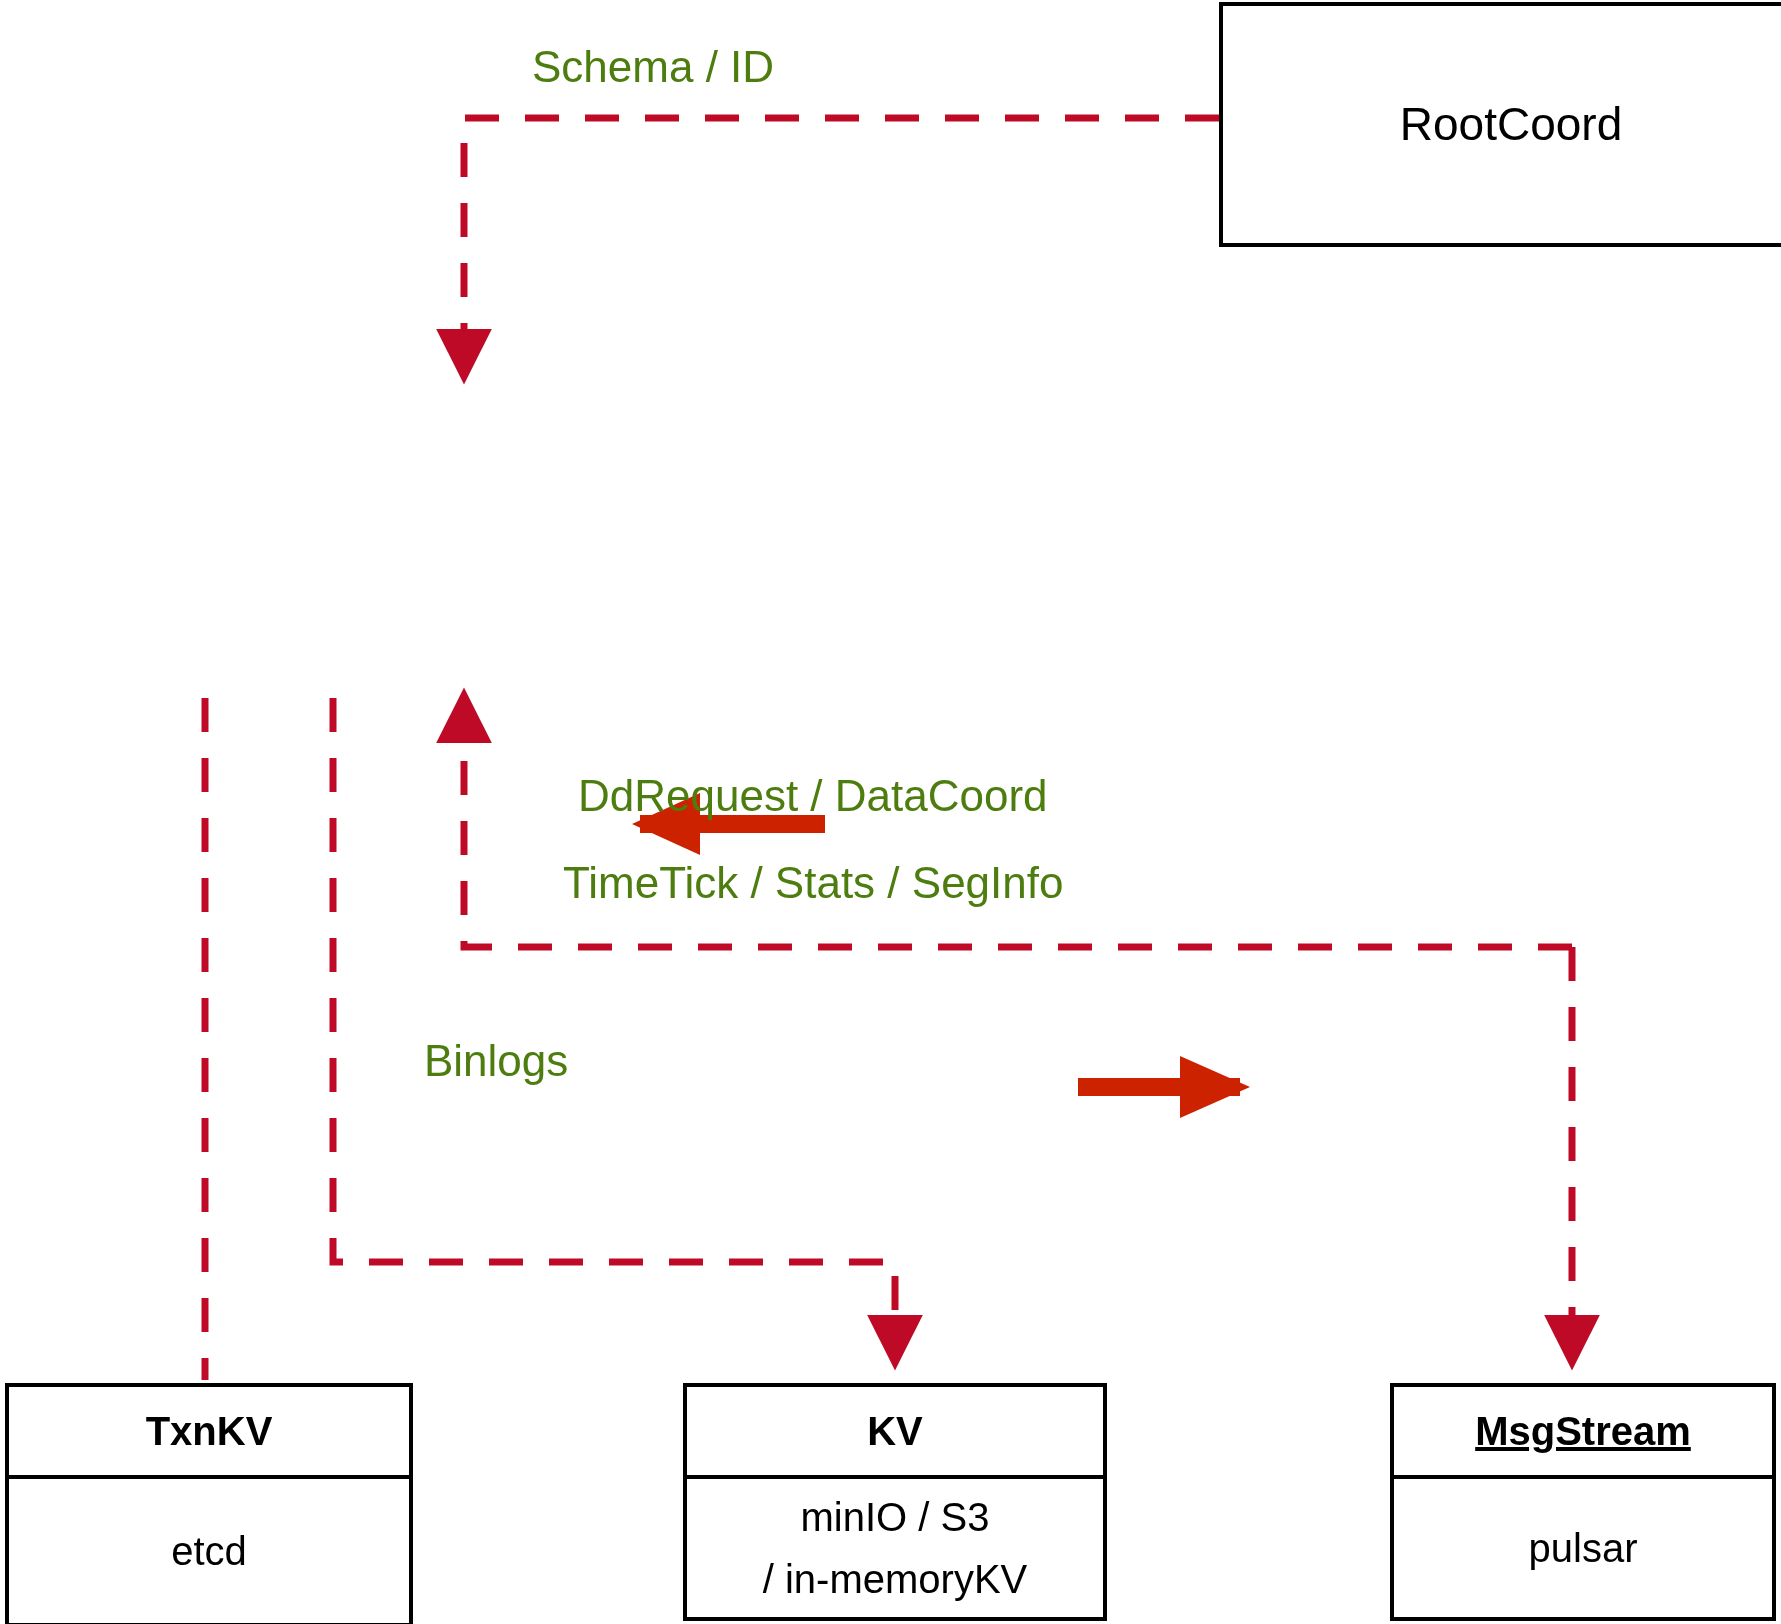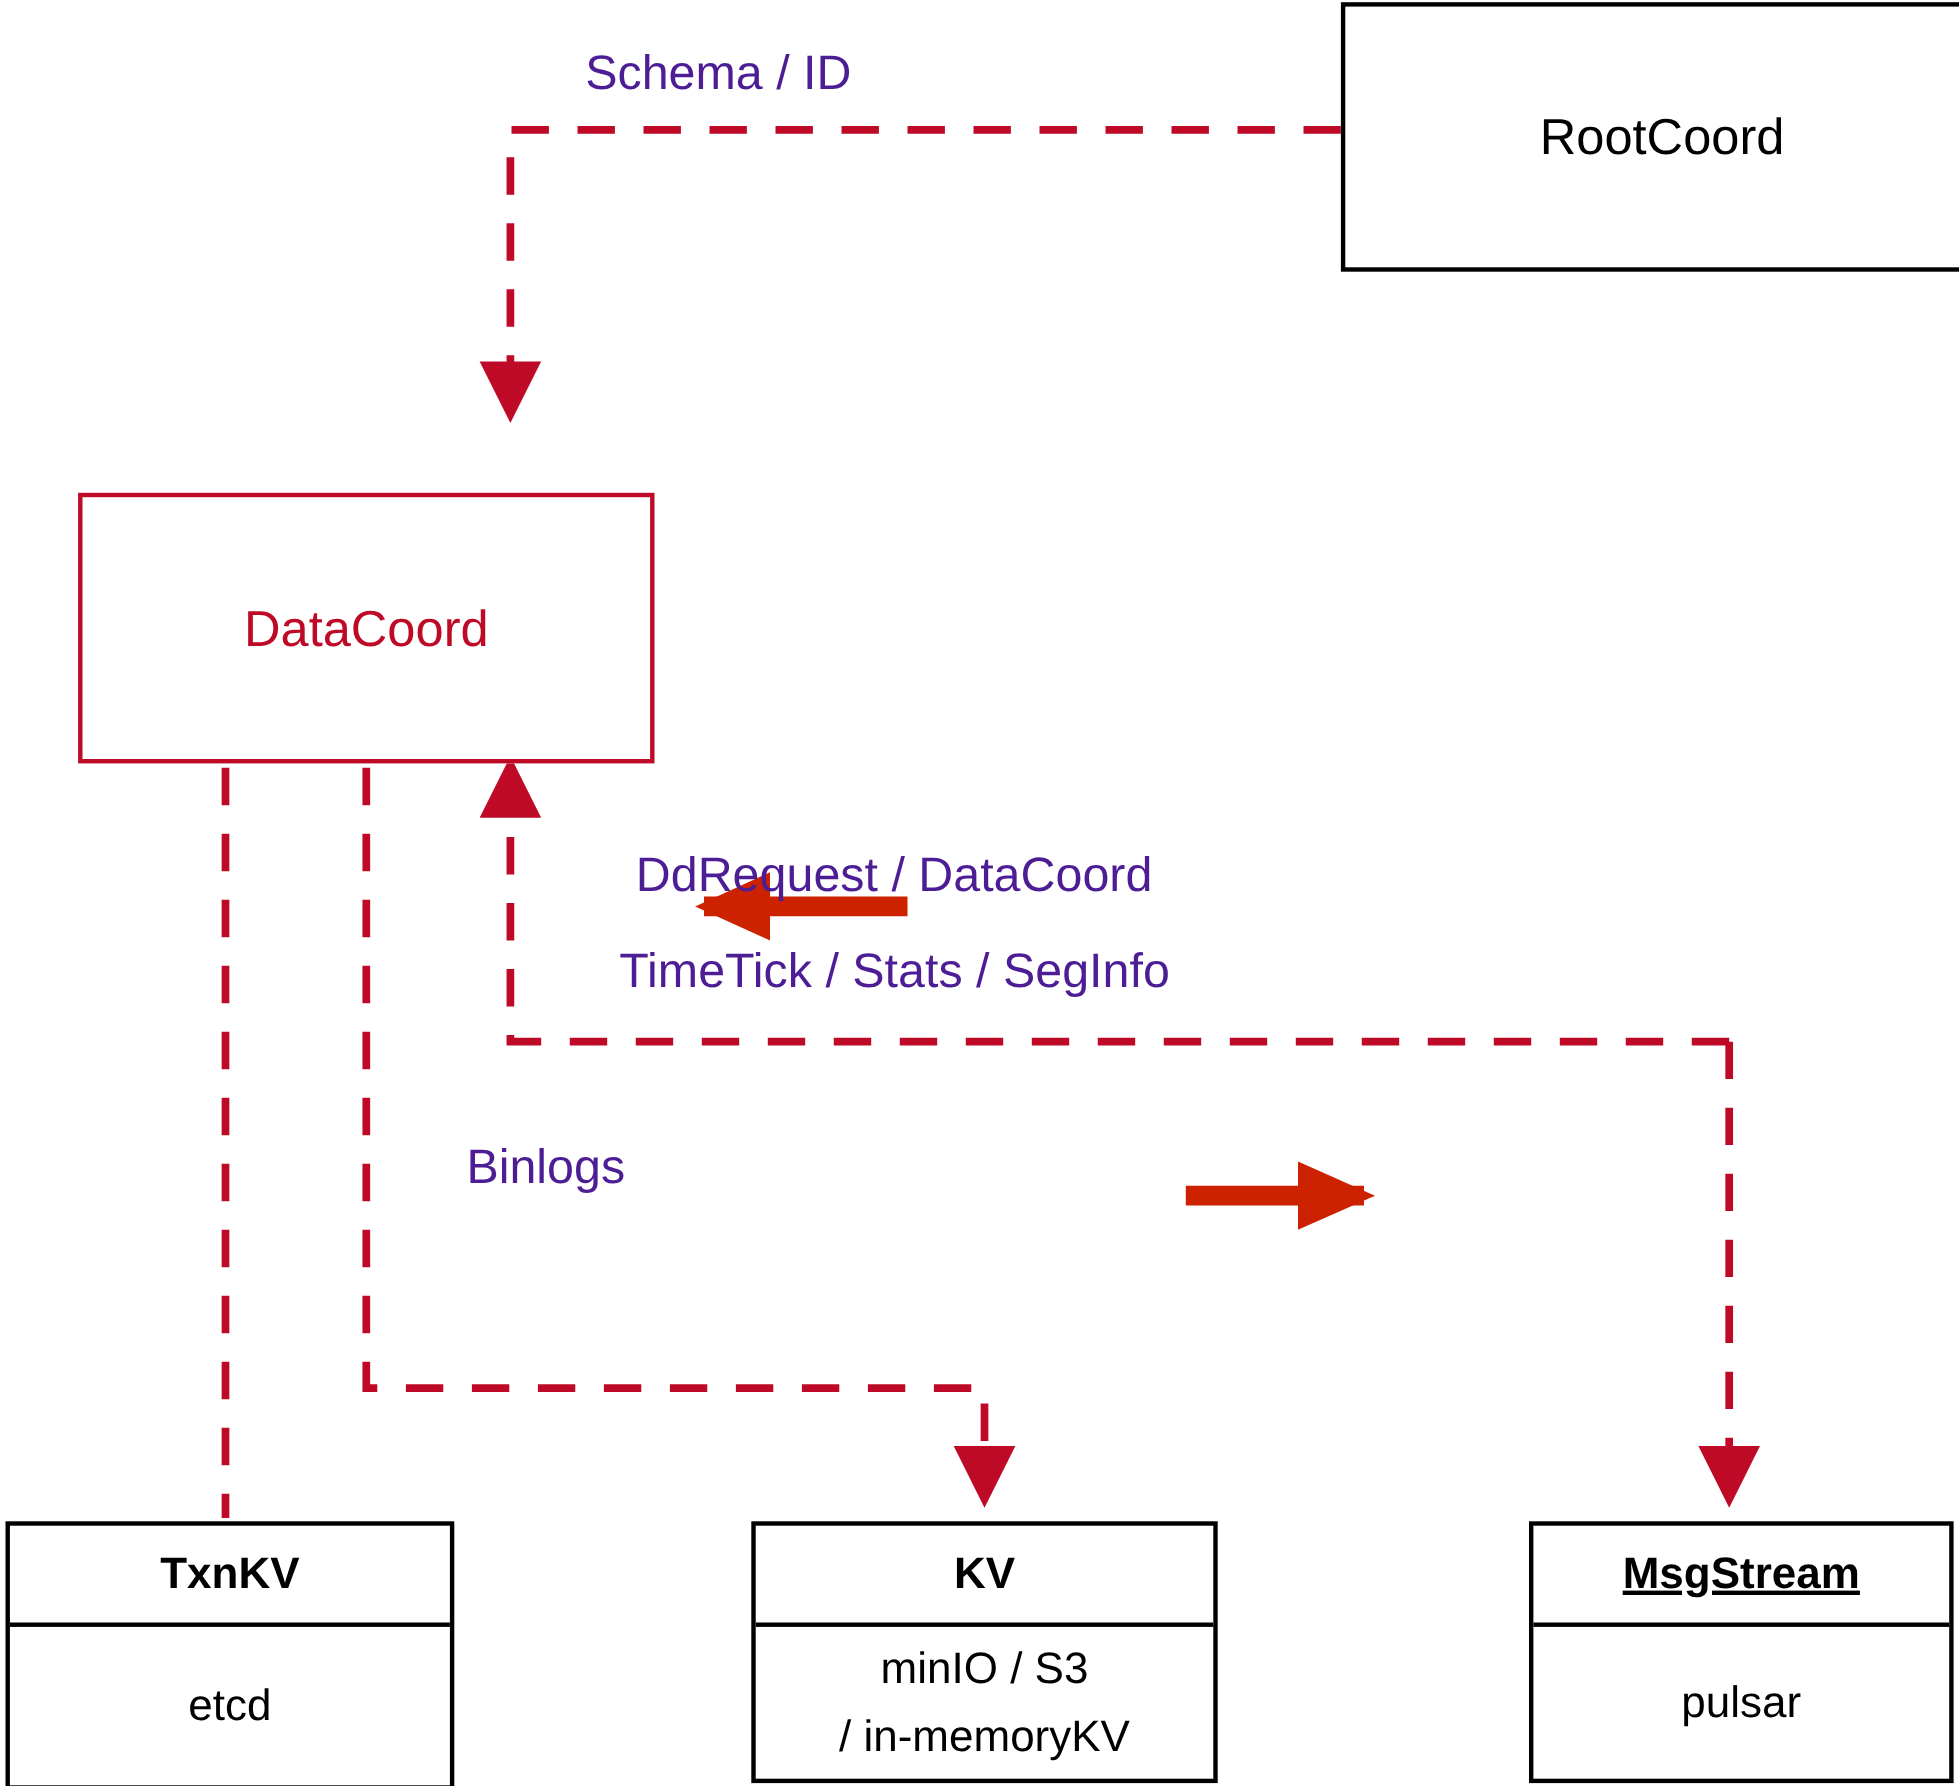--- a/index.html
+++ b/index.html
@@ -8,21 +8,21 @@
   svg.layer{position:absolute;left:0;top:0;width:1781px;height:1624px;}
   .node{position:absolute;box-sizing:border-box;background:#fff;display:flex;align-items:center;justify-content:center;}
   .node-black{border:4px solid #000000;}
   .node-red{border:4px solid #BE0A26;}
   .node-label{font-size:46px;line-height:1.15;text-align:center;white-space:pre-line;}
   .lbl-red{color:#BE0A26;}
   .lbl-black{color:#000000;}
   .store{position:absolute;box-sizing:border-box;border:4px solid #000000;background:#fff;display:flex;flex-direction:column;}
   .store-head{flex:0 0 auto;display:flex;align-items:center;justify-content:center;font-weight:bold;font-size:40px;color:#000;border-bottom:4px solid #000;}
   .store-body{flex:1 1 auto;display:flex;align-items:center;justify-content:center;font-size:40px;color:#000;text-align:center;line-height:1.55;white-space:pre-line;padding:0 6px;}
-  .edge-label{position:absolute;font-size:44px;color:#4c1d95;white-space:nowrap;}
+  .edge-label{position:absolute;font-size:44px;color:#4d7c0f;white-space:nowrap;}
 </style>
 </head>
 <body>
 
 <div id="canvas">
 
   <svg class="layer" viewBox="0 0 1781 1624">
     <defs>
       <marker id="arrowRed" markerWidth="10" markerHeight="10" refX="6.2" refY="4" orient="auto" markerUnits="strokeWidth">
         <path d="M0,0 L8,4 L0,8 Z" fill="#BE0A26"></path>
@@ -54,23 +54,20 @@
     <g>
       <path d="M1078,1087 L1240,1087" stroke="#CC2200" stroke-width="18" fill="none"></path>
       <path d="M1250,1087 L1180,1056 L1180,1118 Z" fill="#CC2200"></path>
     </g>
   </svg>
 
   <div class="node node-black" style="left:1219px;top:2px;width:584px;height:245px;">
     <span class="node-label lbl-black">RootCoord</span>
   </div>
 
-  <div class="node node-red" style="left:71px;top:448px;width:524px;height:246px;">
-    <span class="node-label lbl-red">DataCoord</span>
-  </div>
 
   <div class="store" style="left:5px;top:1383px;width:408px;height:244px;">
     <div class="store-head" style="height:88px;">TxnKV</div>
     <div class="store-body">etcd</div>
   </div>
 
   <div class="store" style="left:683px;top:1383px;width:424px;height:238px;">
     <div class="store-head" style="height:88px;">KV</div>
     <div class="store-body">minIO / S3
 / in-memoryKV</div>

